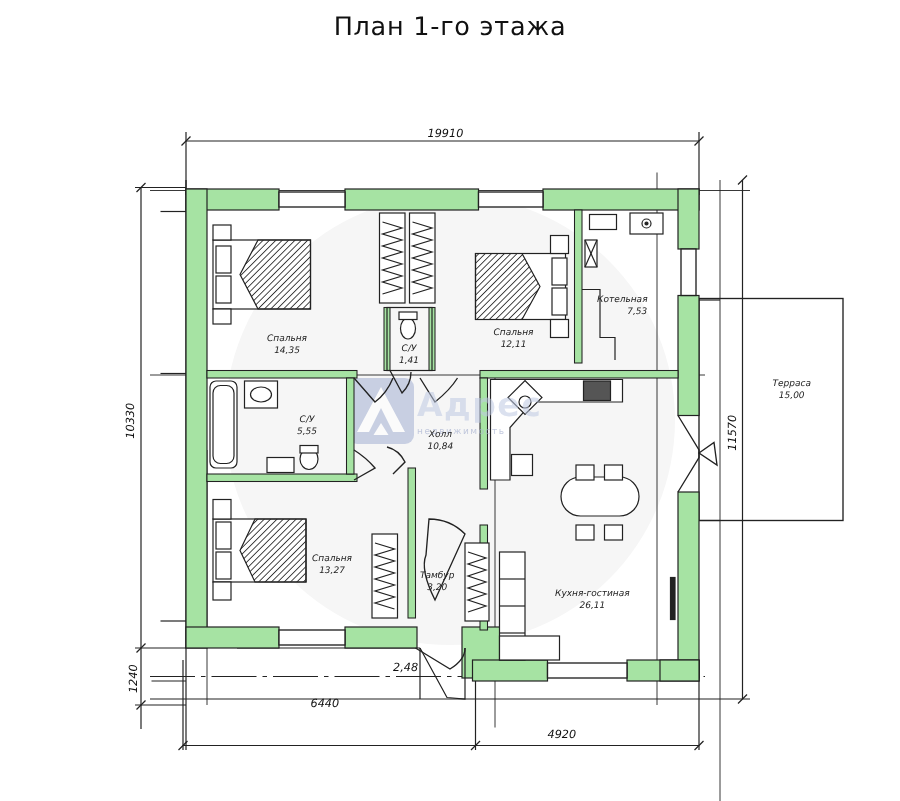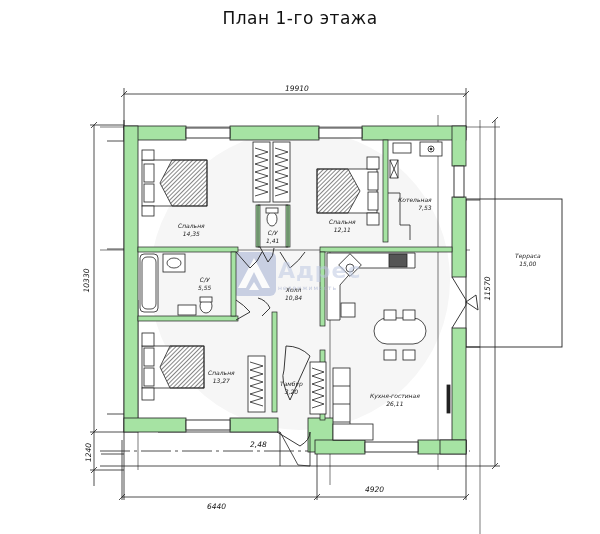--- a/index.html
+++ b/index.html
@@ -220,23 +220,23 @@
     <path d="M466 302 L476 295 L478 310 Z"></path>
   </g>
 
   <path d="M280 432 L298 465 L310 466 L310 432" fill="none" stroke="#222" stroke-width="0.8"></path>
 </svg>
 
 <div class="wm-text">Адрес</div>
 <div class="wm-sub">недвижимость</div>
 
 <div class="dim" style="left:285px;top:84px;">19910</div>
-<div class="dim" style="left:207px;top:502px;text-align:center;">6440</div>
+<div class="dim" style="left:207px;top:464px;text-align:center;">6440</div>
 <div class="dim" style="left:365px;top:485px;">4920</div>
-<div class="dim" style="left:250px;top:440px;">2,48</div>
+<div class="dim" style="left:262px;top:440px;">2,48</div>
 <div class="dimv" style="left:75px;top:276px;">10330</div>
 <div class="dimv" style="left:79px;top:448px;">1240</div>
 <div class="dimv" style="left:476px;top:284px;">11570</div>
 
 <div class="lbl" style="left:178px;top:222px;">
   <div>Спальня</div>
   <div>14,35</div>
 </div>
 <div class="lbl" style="left:329px;top:218px;">
   <div>Спальня</div>

